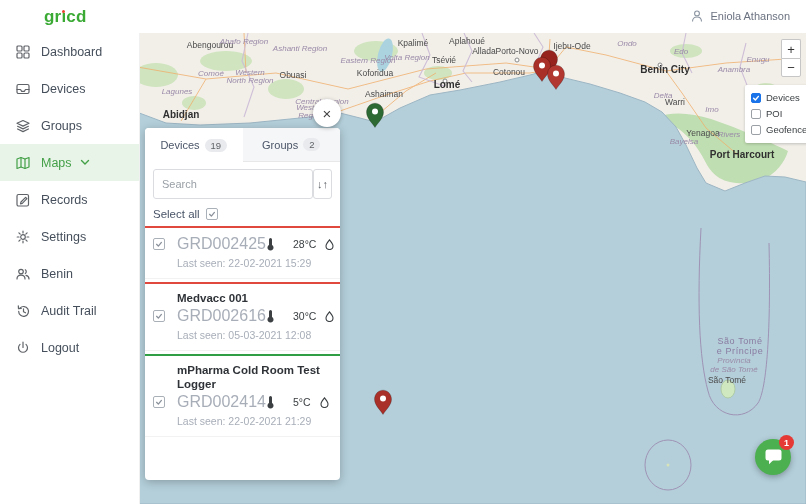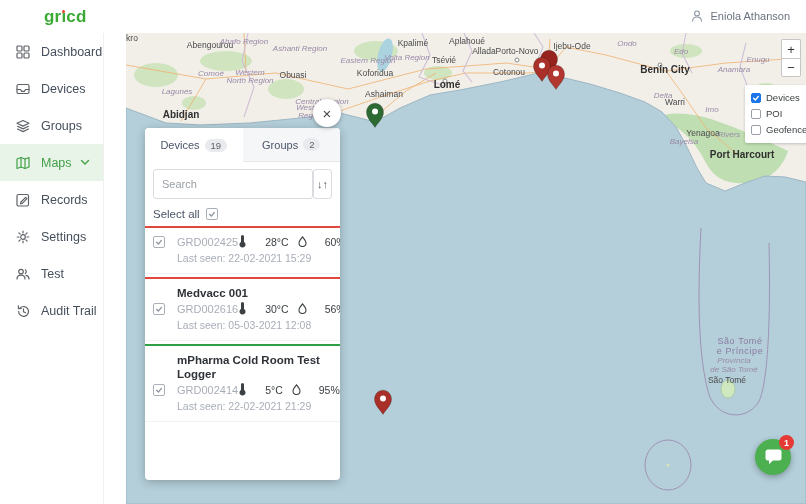--- a/index.html
+++ b/index.html
@@ -6,21 +6,21 @@
   html,body { width:806px; height:504px; overflow:hidden; font-family:"Liberation Sans",sans-serif; background:#fff; }
 
   
   .header { position:absolute; left:0; top:0; width:806px; height:33px; background:#fff; z-index:30; }
   .brand { position:absolute; left:44px; top:7px; font-size:17px; font-weight:bold; color:#3aaa35; letter-spacing:.2px; }
   .brand .idot { position:absolute; width:3.5px; height:3.5px; border-radius:50%; background:#e8432d; left:17.5px; top:2.5px; }
   .user { position:absolute; right:16px; top:9px; display:flex; align-items:center; gap:6px; font-size:11px; color:#6b7280; }
   .user svg { stroke:#8a93a0; }
 
   
-  .sidebar { position:absolute; left:0; top:33px; width:104px; bottom:0; background:#fff; border-right:1px solid #f0f0f0; z-index:25; }
+  .sidebar { position:absolute; left:0; top:33px; width:140px; bottom:0; background:#fff; border-right:1px solid #f0f0f0; z-index:25; }
   .side-item { display:flex; align-items:center; height:37px; padding-left:15px; cursor:pointer; color:#454f5b; }
   .side-item .side-icon { width:16px; height:16px; margin-right:10px; display:inline-flex; }
   .side-item .side-icon svg { stroke:#5f6368; fill:none; stroke-width:1.2; stroke-linecap:round; stroke-linejoin:round; }
   .side-label { font-size:12.5px; }
   .side-chevron { display:none; margin-left:8px; }
   .side-item.active { background:#e9f4e9; color:#43a047; }
   .side-item.active .side-icon svg { stroke:#43a047; }
   .side-item.active .side-chevron { display:inline-flex; }
   .side-item.active .side-chevron svg { stroke:#43a047; fill:none; stroke-width:1.4; stroke-linecap:round; }
 
@@ -60,21 +60,21 @@
   .search-input::placeholder { color:#9aa0a6; }
   .sort-btn { width:26px; height:30px; border:1px solid #dadce0; border-radius:3px; background:#fff; display:flex; align-items:center; justify-content:center; font-size:11px; color:#5f6368; cursor:pointer; }
   .selectall-row { display:flex; align-items:center; gap:6px; padding:2px 8px 6px; font-size:11.5px; color:#4a5568; flex:none; }
   .cb { width:12px; height:12px; border:1.4px solid #aab0b8; border-radius:2px; display:inline-flex; align-items:center; justify-content:center; background:#fff; }
   .cb svg { stroke:#8a919a; fill:none; stroke-width:1.6; stroke-linecap:round; stroke-linejoin:round; }
   .device-list { flex:1; overflow:hidden; }
   .device-item { border-top:2px solid #e0483e; border-bottom:1px solid #f2f2f2; margin-bottom:3px; padding:7px 8px 9px; position:relative; cursor:pointer; }
   .dev-name { font-size:11.5px; font-weight:bold; color:#2f3338; margin-left:24px; max-width:150px; line-height:14px; margin-bottom:2px; }
   .dev-row { display:flex; align-items:center; }
   .dev-row .cb { flex:none; margin-right:12px; }
-  .dev-id { font-size:11px; color:#a8aeb8;text-align:right; }
+  .dev-id { font-size:16px; color:#a8aeb8;text-align:right; }
   .dev-metrics { margin-left:auto; display:flex; align-items:center; gap:9px; font-size:10.5px; color:#3c4043; }
   .metric { display:flex; align-items:center; gap:18px; }
   .dev-last { font-size:10.5px; color:#a8aeb8; margin-left:24px; margin-top:4px; }
 
   
   .chat-btn { position:absolute; left:755px; top:439px; width:36px; height:36px; border-radius:50%; background:#4caf50;
               box-shadow:0 2px 6px rgba(0,0,0,.3); display:flex; align-items:center; justify-content:center; cursor:pointer; z-index:40; }
   .chat-badge { position:absolute; right:-3px; top:-4px; width:15px; height:15px; border-radius:50%; background:#e53935;
                 color:#fff; font-size:9px; font-weight:bold; display:flex; align-items:center; justify-content:center; }
 </style>
@@ -164,32 +164,42 @@
 
   </div>
     <div class="side-item">
     <span class="side-icon">
         <svg width="16" height="16" viewBox="0 0 16 16">
           <circle cx="6" cy="5.6" r="2.3"></circle>
           <path d="M2,13 c0,-2.6 2,-3.9 4,-3.9 s4,1.3 4,3.9"></path>
           <path d="M10.3,3.8 a2.3,2.3 0 0 1 0,3.7 M11,9.3 c1.8,0.4 3,1.7 3,3.7"></path>
         </svg>
       </span>
-    <span class="side-label">Test</span>
+    <span class="side-label">Benin</span>
 
   </div>
     <div class="side-item">
     <span class="side-icon">
         <svg width="16" height="16" viewBox="0 0 16 16">
           <path d="M3.7,8.4 a4.9,4.9 0 1 0 1.3,-3.3"></path>
           <path d="M3.3,2.8 3.5,5.6 6.3,5.4"></path>
           <path d="M8.5,5.8 V8.7 l2,1.1"></path>
         </svg>
       </span>
     <span class="side-label">Audit Trail</span>
+
+  </div>
+    <div class="side-item">
+    <span class="side-icon">
+        <svg width="16" height="16" viewBox="0 0 16 16">
+          <path d="M8,2 v5.5"></path>
+          <path d="M5,4.4 a4.5,4.5 0 1 0 6,0"></path>
+        </svg>
+      </span>
+    <span class="side-label">Logout</span>
 
   </div>
   </div>
 
 <div class="map-wrap">
   <svg class="map-svg" width="680" height="471" viewBox="0 0 680 471" xmlns="http://www.w3.org/2000/svg">
 
     <rect x="0" y="0" width="680" height="471" fill="#f2efe9"></rect>
 
     <g fill="#cae3b8" opacity="0.85">

